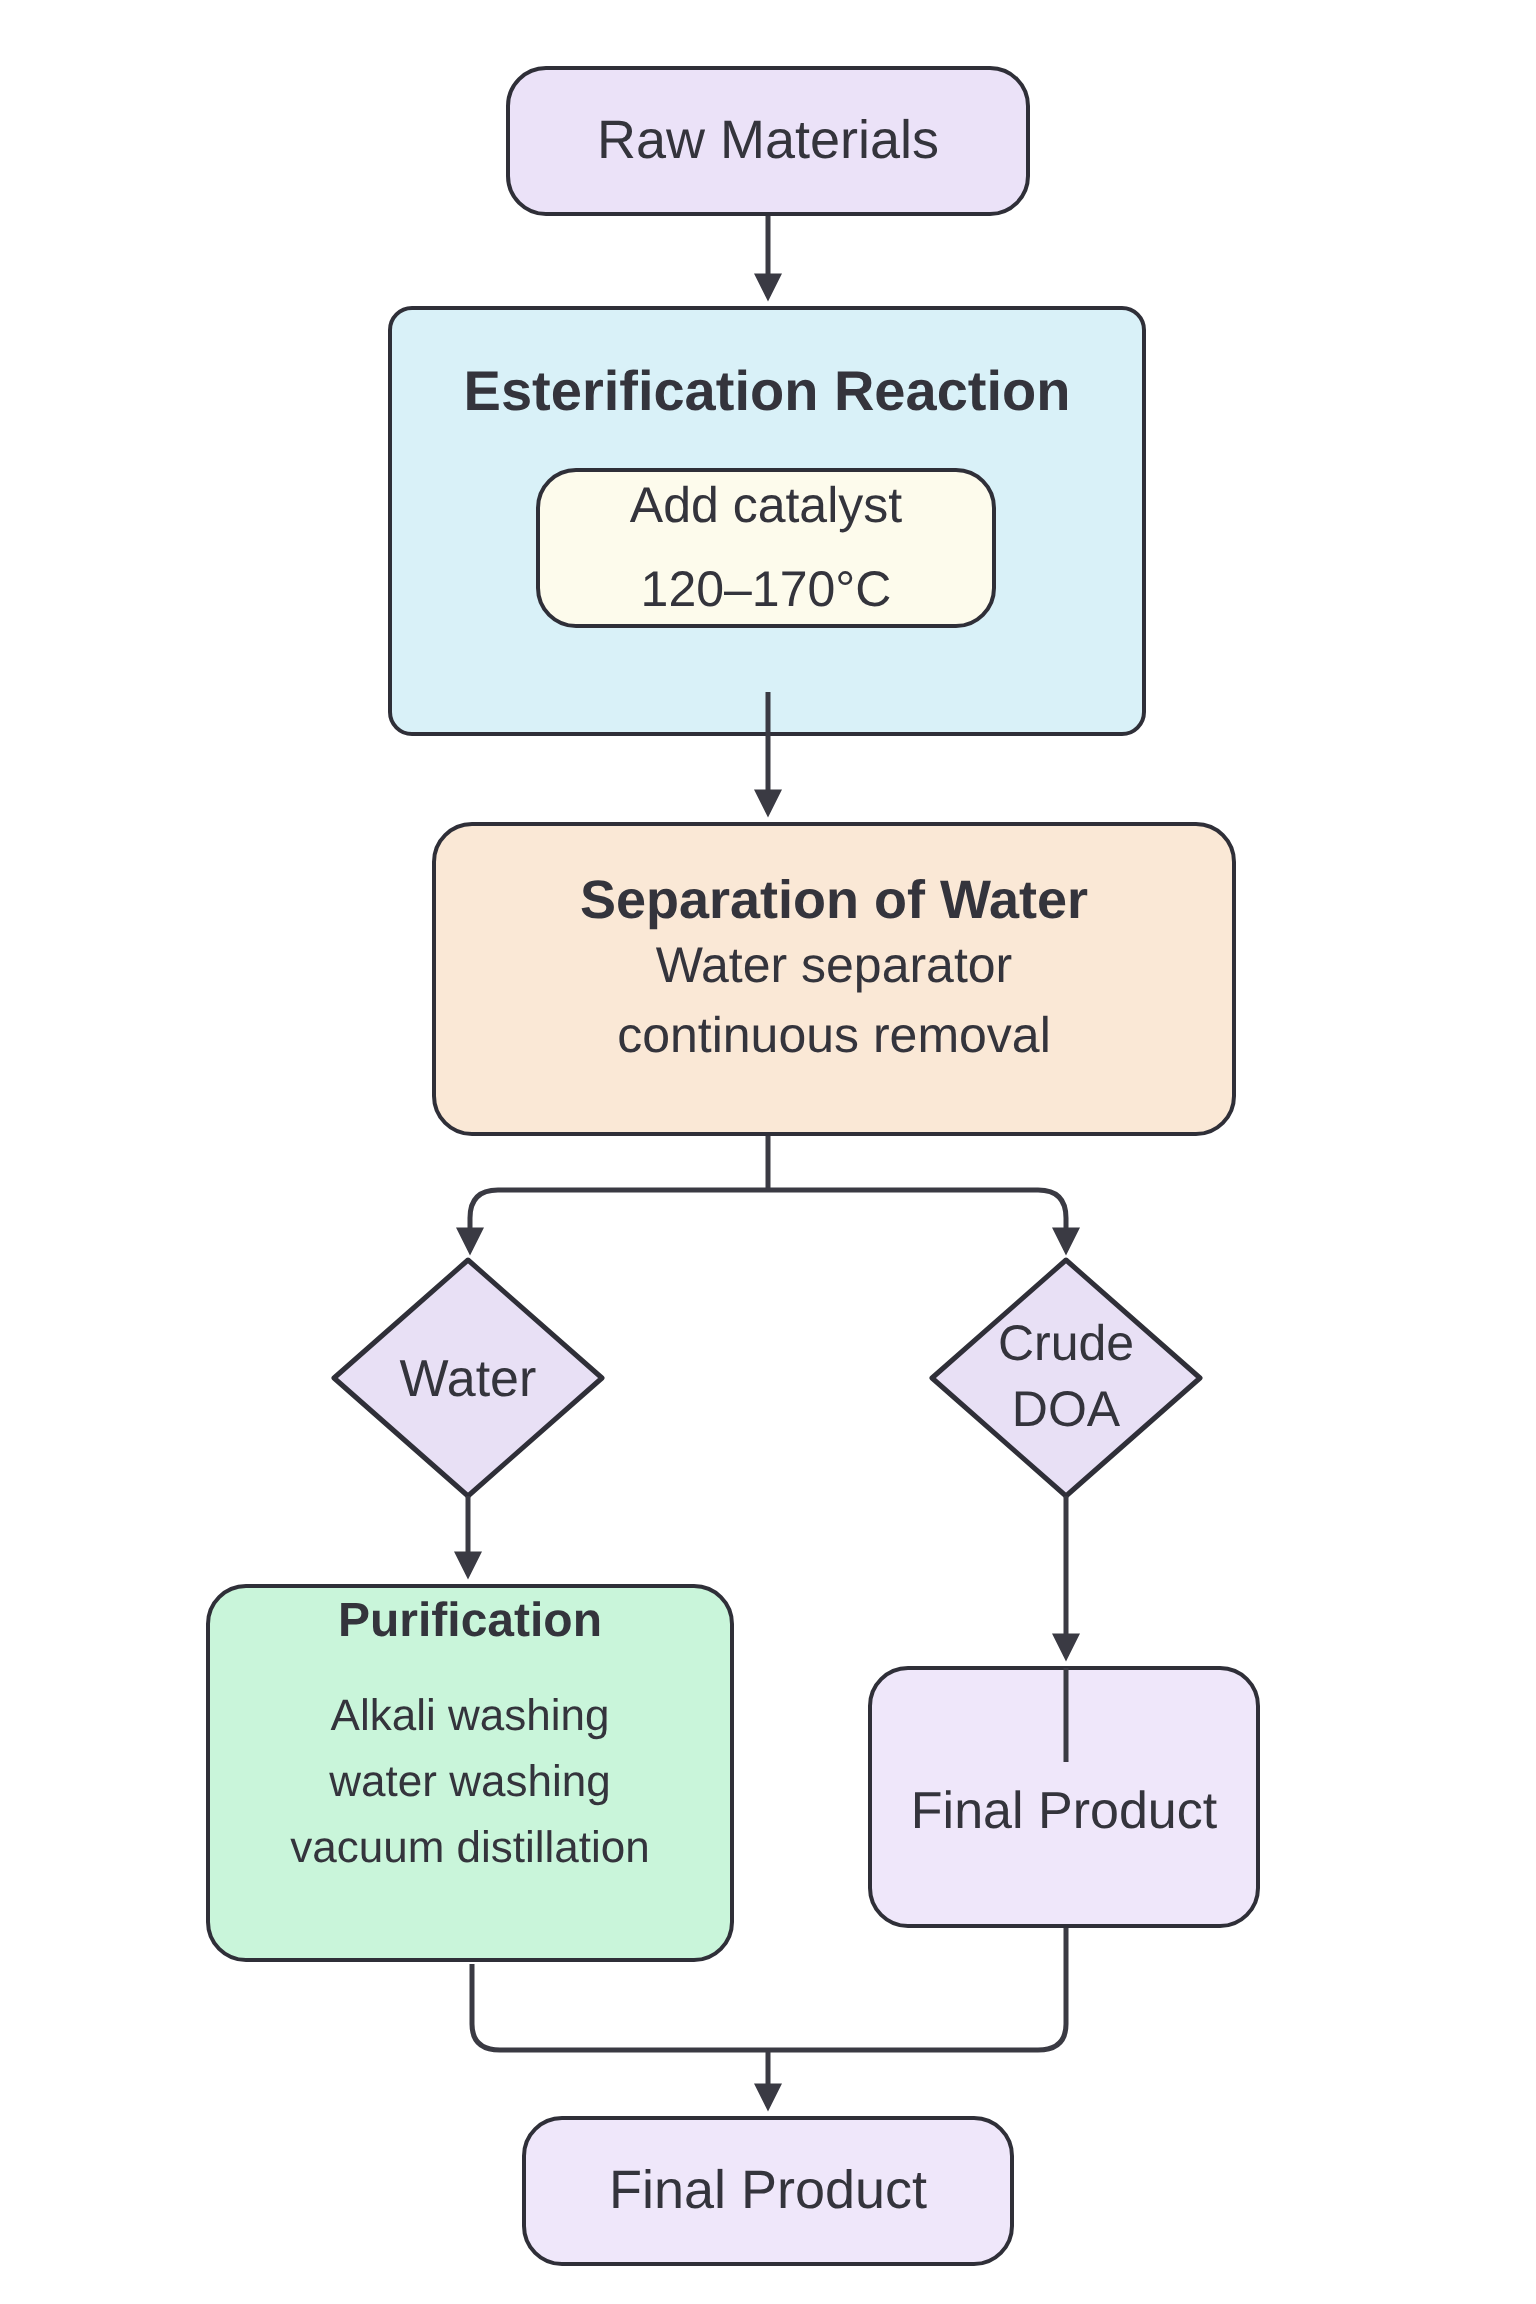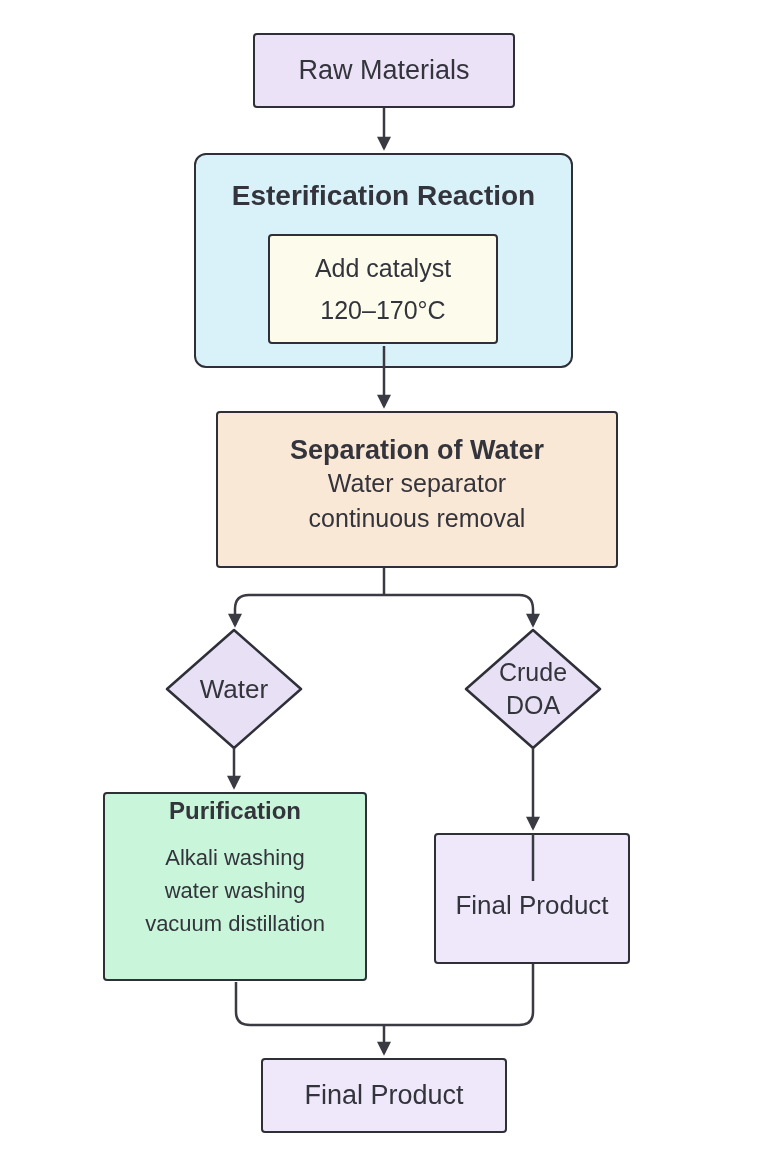--- a/index.html
+++ b/index.html
@@ -16,21 +16,21 @@
     position: absolute;
     box-sizing: border-box;
     border: 2.5px solid #2f2f38;
     display: flex;
     flex-direction: column;
     align-items: center;
     text-align: center;
     z-index: 1;
   }
   .rounded-lg { border-radius: 12px; }
-  .rounded-md { border-radius: 4px; }
+  .rounded-md { border-radius: 20px; }
   .node .title { font-weight: bold; }
   .node .sub { font-weight: normal; }
   #connector-layer {
     position: absolute;
     left: 0; top: 0;
     z-index: 2;
     pointer-events: none;
   }
   .diamond-label {
     position: absolute;
@@ -40,21 +40,21 @@
     align-items: center;
     justify-content: center;
     text-align: center;
   }
 
   
   #raw-materials { left: 253px; top: 33px; width: 262px; height: 75px;
                    justify-content: center; font-size: 27px; }
   #esterification { left: 194px; top: 153px; width: 379px; height: 215px; }
   #esterification .title { margin-top: 25px; font-size: 28px; }
-  #catalyst-box { left: 268px; top: 234px; width: 230px; height: 110px;
+  #catalyst-box { left: 268px; top: 234px; width: 230px; height: 80px;
                   border-width: 2.2px; justify-content: center;
                   font-size: 25px; line-height: 42px; }
   #separation { left: 216px; top: 411px; width: 402px; height: 157px; }
   #separation .title { margin-top: 21px; font-size: 27px; line-height: 32px; }
   #separation .sub { font-size: 25px; line-height: 35px; margin-top: 0; }
   #purification { left: 103px; top: 792px; width: 264px; height: 189px; }
   #purification .title { font-size: 24px; line-height: 34px; }
   #purification .sub { font-size: 22px; line-height: 33px; margin-top: 13px; }
   #final-product-right { left: 434px; top: 833px; width: 196px; height: 131px;
                          justify-content: center; padding-top: 14px; font-size: 26px; }

